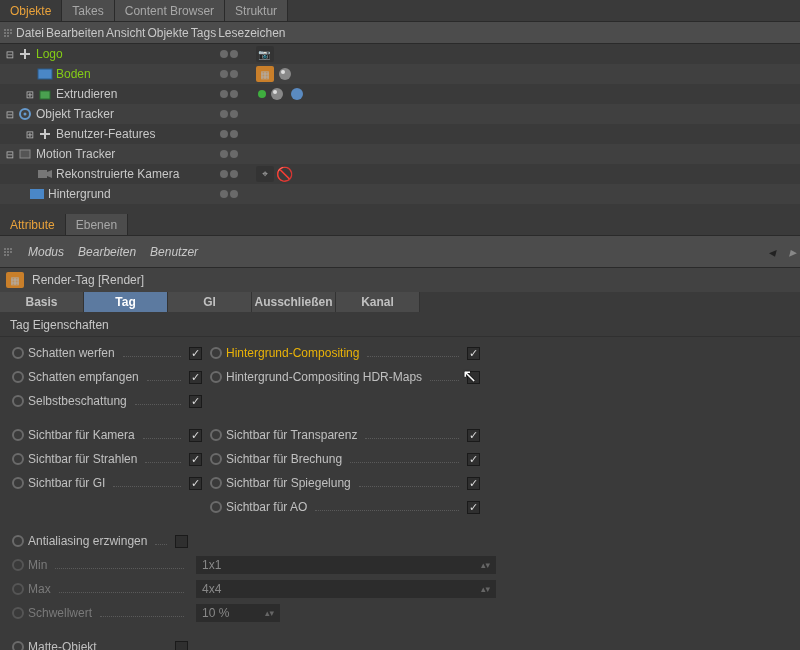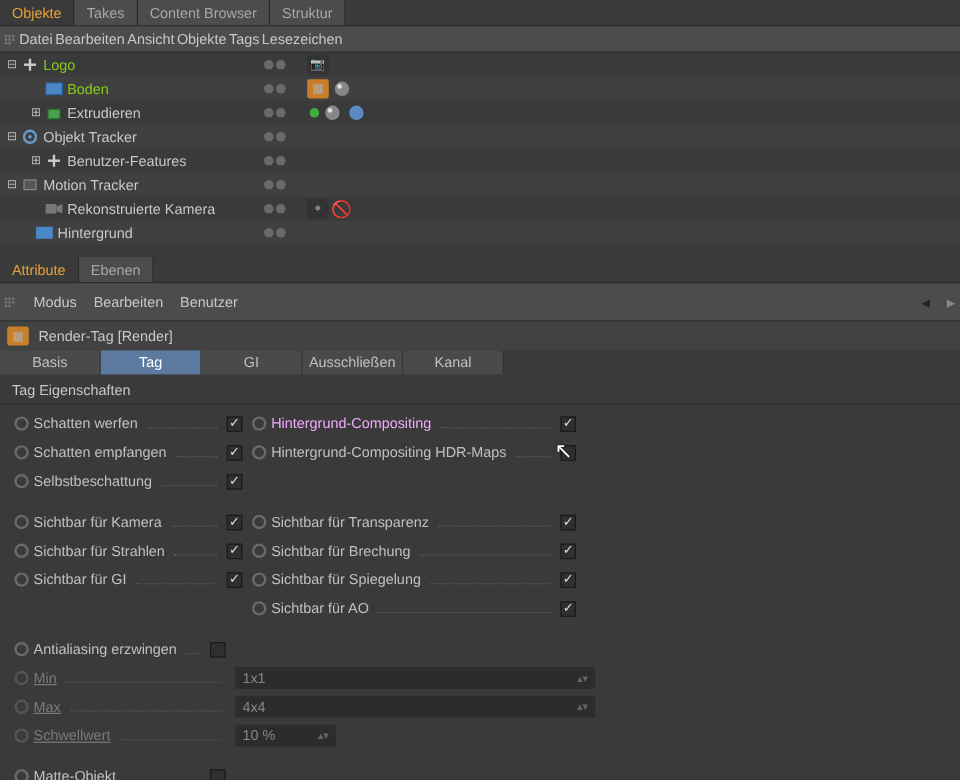--- a/index.html
+++ b/index.html
@@ -27,44 +27,44 @@
   .expander { width: 12px; text-align: center; color: #b8b8b8; font-size: 10px; }
   .obj-icon { width: 18px; height: 16px; margin-right: 2px; display: flex; align-items: center; justify-content: center; }
   .obj-label { color: #c8c8c8; }
   .obj-label.sel { color: #84cc16; }
 
   .flag-dot { width: 8px; height: 8px; border-radius: 50%; }
   .flag-gray { background: #6a6a6a; }
   .flag-green { background: #3fae3f; }
 
   .tag-chip { width: 18px; height: 16px; border-radius: 2px; display: flex; align-items: center; justify-content: center; font-size: 10px; }
-  .attr-menubar { display:flex; align-items:center; background:#4c4c4c; height:32px; padding:0 4px; gap:14px; border-bottom:1px solid #2a2a2a; }
+  .attr-menubar { display:flex; align-items:center; background:#4c4c4c; height:32px; padding:0 4px; gap:14px; border-bottom:1px solid #2a2a2a;font-style:italic; }
   .attr-menubar .spacer { flex:1; }
   .nav-arrow { color:#222; font-size:14px; }
 
   .attr-title-row { display:flex; align-items:center; height:24px; background:#424242; padding:0 6px; gap:8px; }
   .attr-title { color:#c8c8c8; }
 
-  .attr-subtabs { display:flex; height:20px; }
+  .attr-subtabs { display:flex; height:20px;font-weight:bold; }
   .subtab { flex:0 0 84px; text-align:center; padding-top:3px; background:#4a4a4a; color:#c0c0c0; border-right:1px solid #333; }
   .subtab.active { background:#5c7aa0; color:#fff; }
 
   .section-title { padding: 6px 10px 4px 10px; color:#c8c8c8; border-bottom:1px solid #303030; }
 
   .props { padding: 6px 12px 12px 12px; display:flex; flex-direction:column; gap:4px; }
   .prop-row { display:flex; align-items:center; height:20px; gap:8px; }
   .prop-cell { display:flex; align-items:center; gap:4px; }
   .left-col { flex:0 0 190px; }
   .right-col { flex:0 0 270px; }
 
   .ring { width:12px; height:12px; border:2px solid #6a6a6a; border-radius:50%; flex-shrink:0; }
   .ring.dim { border-color:#555; }
   .plabel { color:#c0c0c0; white-space:nowrap; }
-  .plabel.hl { color:#f0abfc; }
-  .plabel.dim { color:#7a7a7a;text-decoration:underline; }
+  .plabel.hl { color:#eab308; }
+  .plabel.dim { color:#7a7a7a; }
   .dots { flex:1; border-bottom:1px dotted #5a5a5a; height:7px; margin:0 4px; min-width:8px; }
   .chk { width:13px; height:13px; background:#2f2f2f; border:1px solid #1a1a1a; display:flex; align-items:center; justify-content:center; color:#ddd; font-size:11px; line-height:1; flex-shrink:0; }
   .chk.off { color:transparent; }
 
   .num-field { background:#2c2c2c; color:#888; padding:2px 6px; width:300px; display:flex; align-items:center; justify-content:space-between;gap:28px; }
   .stepper { color:#666; font-size:9px; }
 
   .cursor { position:absolute; left:462px; top:365px; font-size:18px; color:#fff; pointer-events:none; text-shadow:0 0 2px #000; }
 
   

